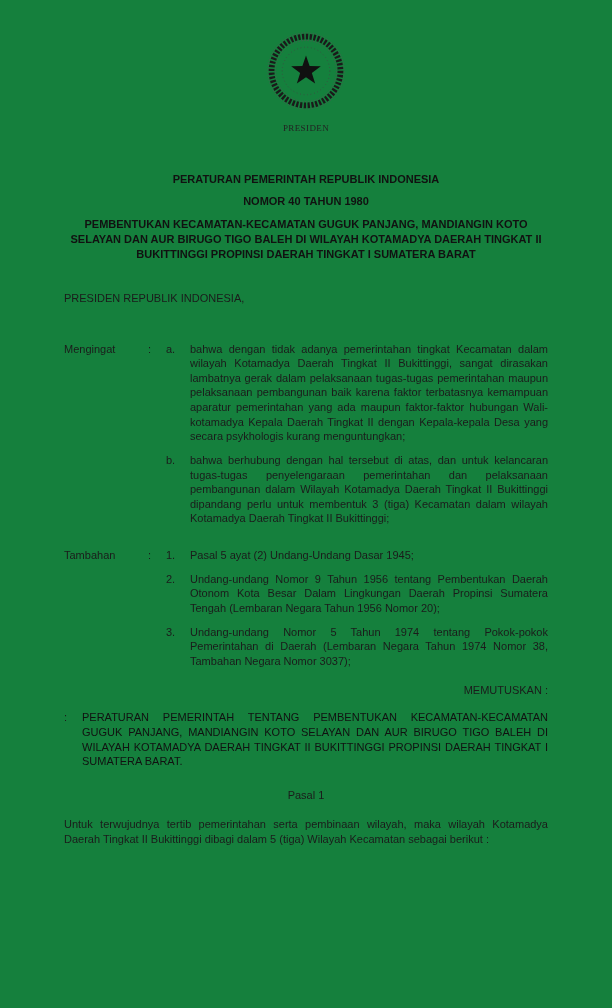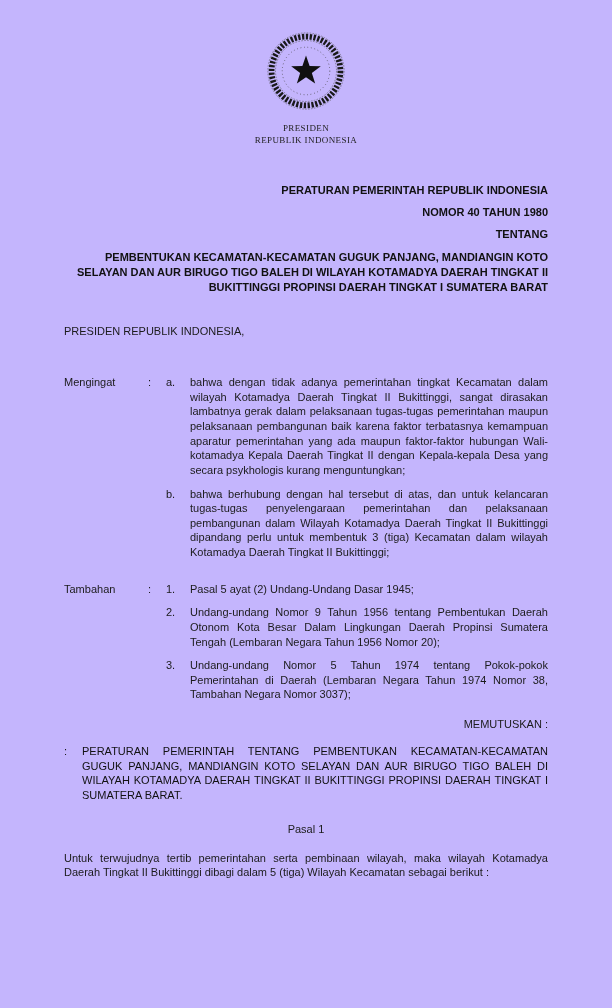--- a/index.html
+++ b/index.html
@@ -7,35 +7,35 @@
   body {
     width: 612px;
     min-height: 1008px;
     font-family: "Liberation Sans", sans-serif;
     color: #1b1b1b;
     -webkit-font-smoothing: antialiased;
   }
   .page {
     width: 612px;
     min-height: 1008px;
-    background: #c4b5fd;
+    background: #15803d;
     padding: 30px 64px 48px 64px;
   }
   .doc-header { text-align: center; }
   .seal { display: inline-block; line-height: 0; }
   .seal-caption {
     font-family: "Liberation Serif", serif;
     font-size: 9px;
     letter-spacing: 0.4px;
     line-height: 1.3;
     margin-top: 7px;
     color: #222;
   }
   .title-block {
-    text-align: right;
+    text-align: center;
     margin-top: 38px;
     font-weight: bold;
     font-size: 11px;
     color: #111;
   }
   .title-line { margin-bottom: 10px; }
   .subject {
     max-width: 484px;
     margin: 0 auto;
     line-height: 1.36;
@@ -90,30 +90,28 @@
       <svg viewBox="0 0 100 100" width="82" height="82" aria-hidden="true">
         <circle cx="50" cy="50" r="46.5" fill="none" stroke="#555" stroke-width="0.7" stroke-dasharray="2 1.6"></circle>
         <circle cx="50" cy="50" r="42" fill="none" stroke="#1a1a1a" stroke-width="7" stroke-dasharray="2.8 1.9"></circle>
         <circle cx="50" cy="50" r="37.2" fill="none" stroke="#555" stroke-width="0.7" stroke-dasharray="2 1.6"></circle>
         <circle cx="50" cy="50" r="29" fill="none" stroke="#444" stroke-width="1.1" stroke-dasharray="0.9 3.4"></circle>
         <path fill="#101010" d="M50,31 L54.41,43.93 L68.07,44.13 L57.13,52.32 L61.17,65.37 L50,57.5 L38.83,65.37 L42.87,52.32 L31.93,44.13 L45.59,43.93 Z"></path>
       </svg>
     </span>
     <div class="seal-caption">
       <div>PRESIDEN</div>
-      <div>REPUBLIK INDONESIA</div>
     </div>
   </header>
 
   <main>
 
     <div class="title-block">
       <div class="title-line">PERATURAN PEMERINTAH REPUBLIK INDONESIA</div>
       <div class="title-line">NOMOR 40 TAHUN 1980</div>
-      <div class="title-line">TENTANG</div>
       <div class="subject">PEMBENTUKAN KECAMATAN-KECAMATAN GUGUK PANJANG, MANDIANGIN KOTO SELAYAN DAN AUR BIRUGO TIGO BALEH DI WILAYAH KOTAMADYA DAERAH TINGKAT II BUKITTINGGI PROPINSI DAERAH TINGKAT I SUMATERA BARAT</div>
     </div>
 
     <div class="preamble">PRESIDEN REPUBLIK INDONESIA,</div>
 
     <section class="clause mt-xl">
       <div class="clause-label">Mengingat</div>
       <div class="clause-colon">:</div>
       <div class="clause-items">
         <div class="item">

